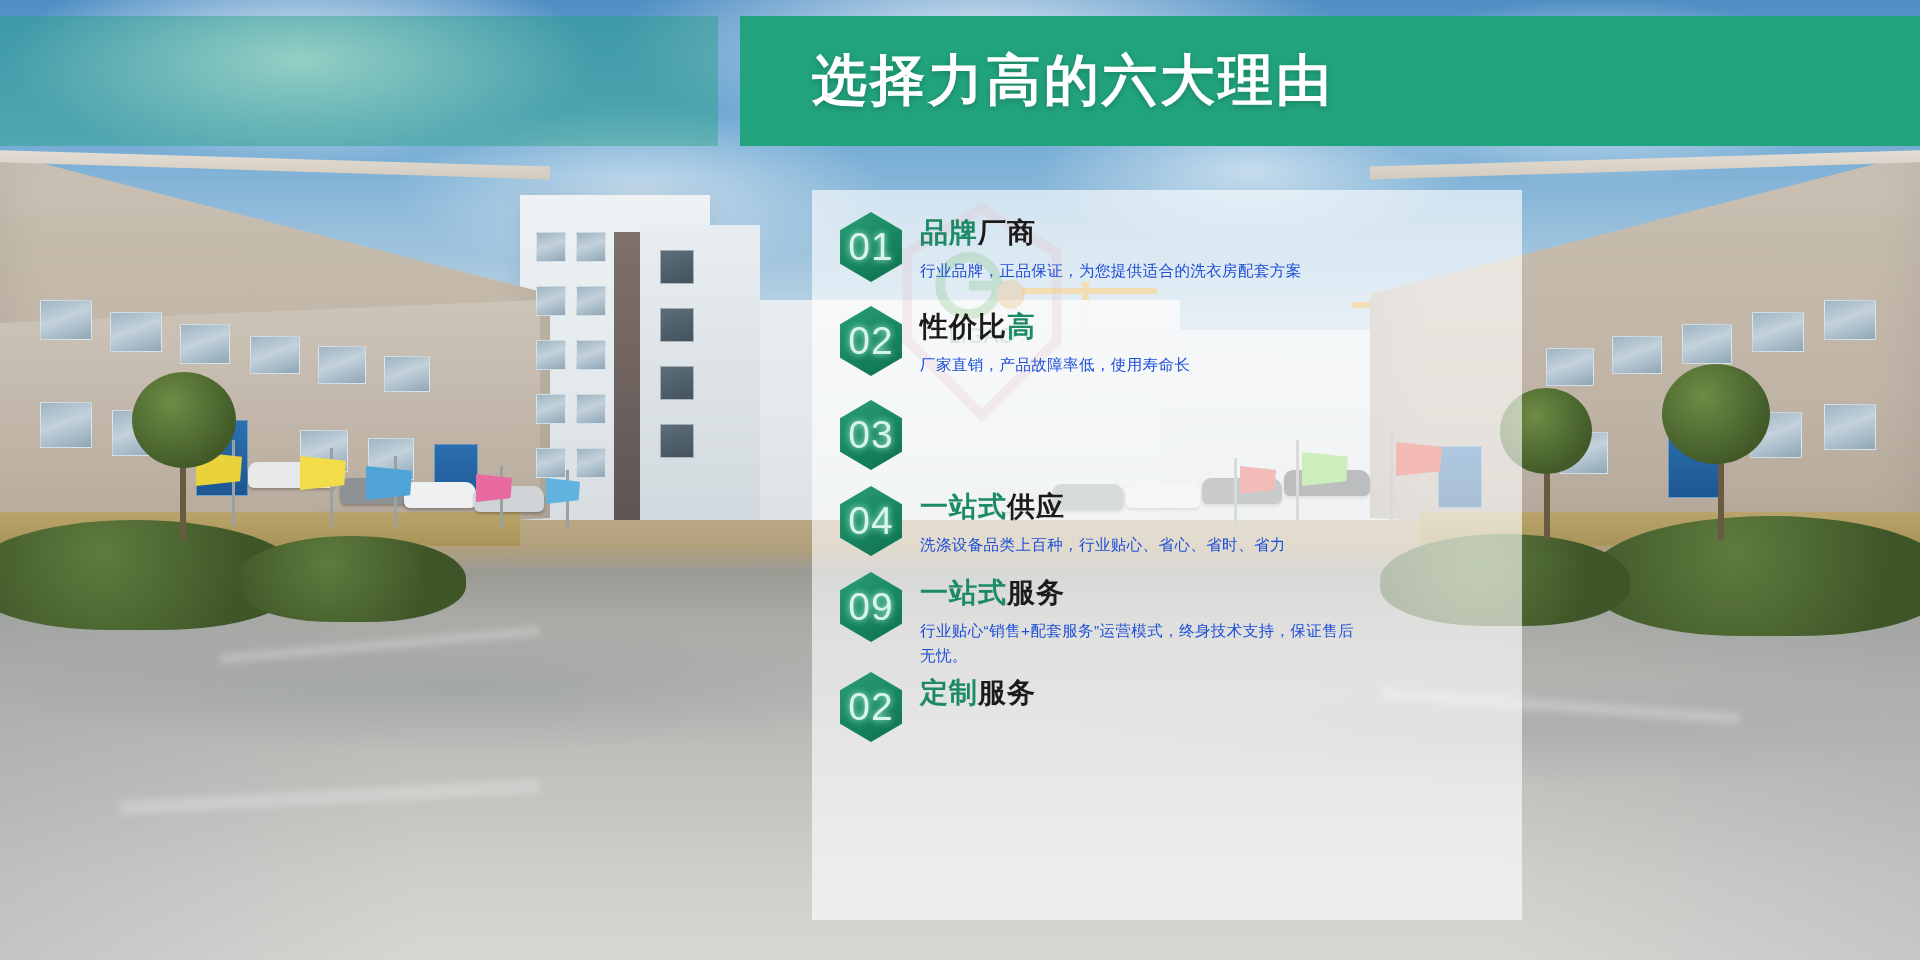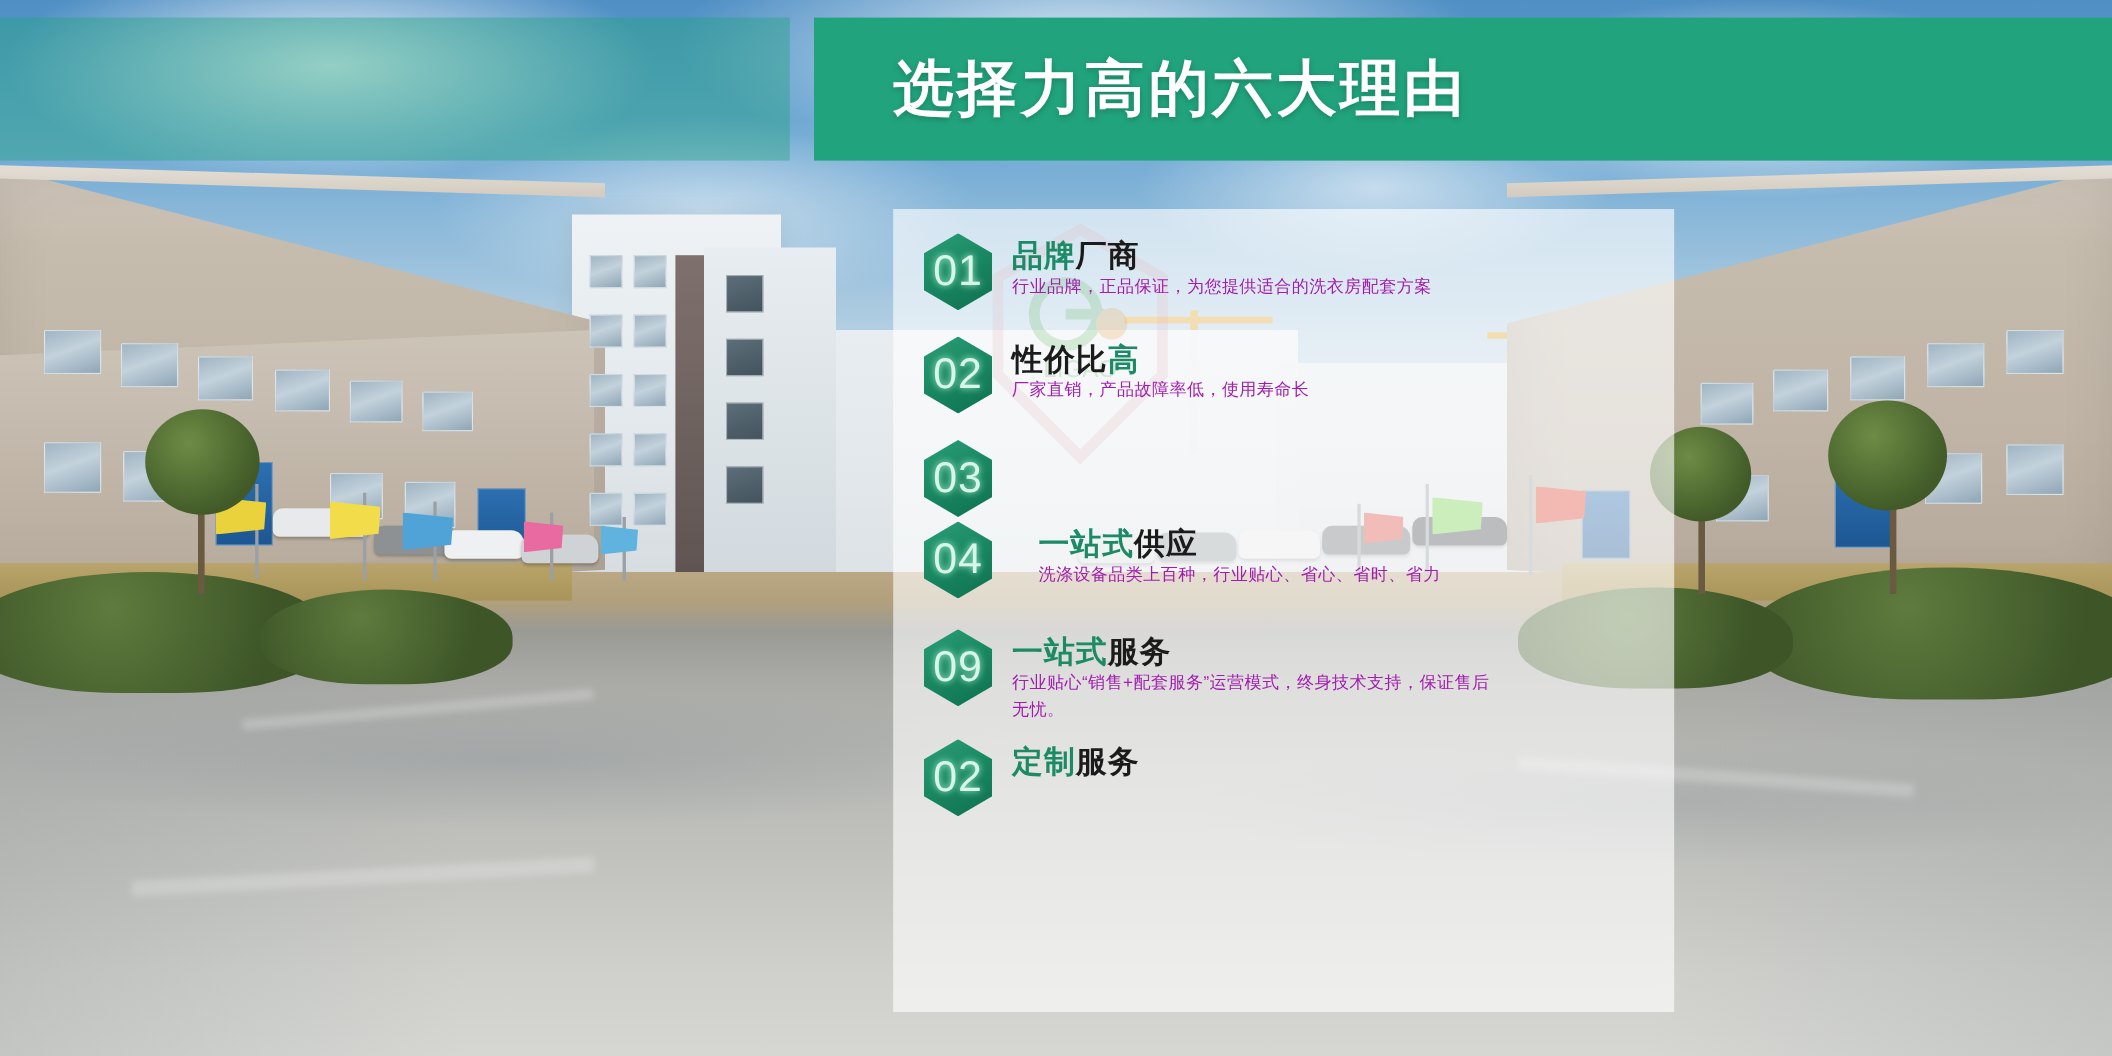--- a/index.html
+++ b/index.html
@@ -221,30 +221,31 @@
   }
   .item-text { flex: 1 1 auto; min-width:0; padding-top: 6px; }
   .item-title {
     font-size: 28px; font-weight: 700; line-height: 1.1;
     letter-spacing: 1px;
     white-space: nowrap;
   }
   .t-green { color: #1d8a66; }
   .t-dark  { color: #1b1b1b; }
   .item-desc {
+    margin-top: 10px;
     font-size: 15.5px; line-height: 1.6;
-    color: #a21caf;
+    color: #1d4ed8;
     letter-spacing: .4px;
   }
 
   
   #item-0 { top: 22px; }
   #item-1 { top: 116px; }
   #item-2 { top: 210px; }
-  #item-3 { top: 284px; gap: 24px; }
+  #item-3 { top: 296px; }
   #item-4 { top: 382px; }
   #item-5 { top: 482px; }
 </style>
 </head>
 <body>
 
 <div class="stage">
 
   <div class="photo">
     <div class="sky"></div>

